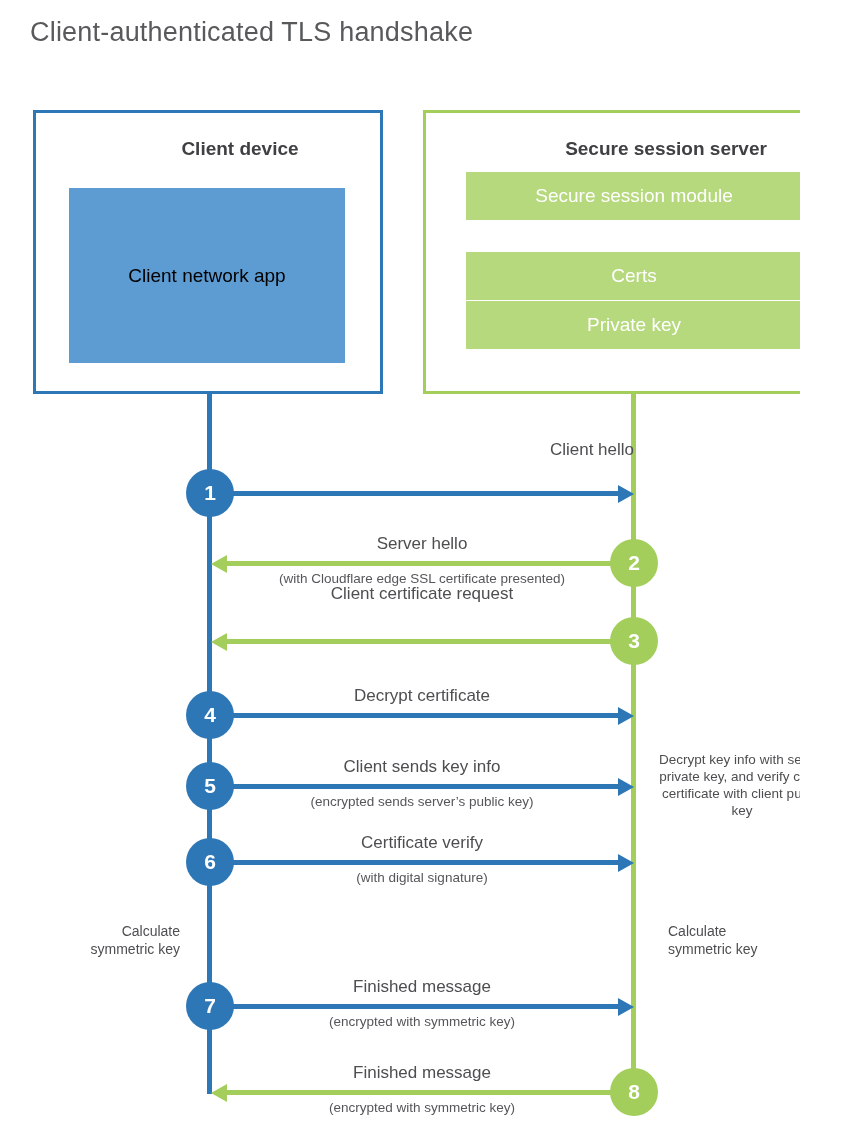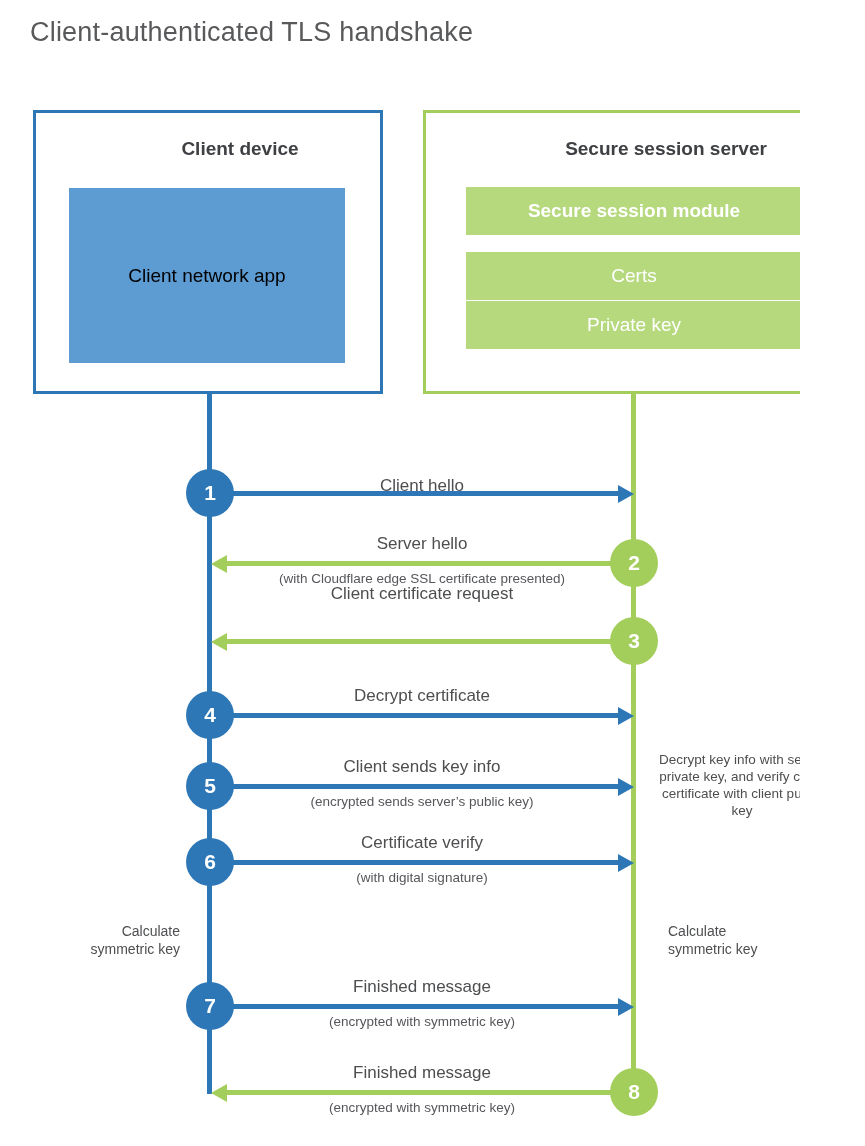--- a/index.html
+++ b/index.html
@@ -24,21 +24,21 @@
     position: absolute; left: 33px; top: 75px; width: 276px; height: 175px;
     background: #5d9cd3; color: #000000; font-size: 19px;
     display: flex; align-items: center; justify-content: center; text-align: center;
   }
   .client-app span { display: inline-block; max-width: 160px; line-height: 1.35; }
   .bar {
     position: absolute; left: 40px; width: 336px; height: 48px;
     background: #b6d97e; color: #fff; font-size: 19px;
     display: flex; align-items: center; justify-content: center;
   }
-  .bar-1 { top: 74px; font-weight: bold; } .bar-2 { top: 139px; } .bar-3 { top: 188px; }
+  .bar-1 { top: 59px; } .bar-2 { top: 139px; } .bar-3 { top: 188px; }
   
   .vline { position: absolute; top: 394px; width: 5px; height: 700px; }
   .blue-line { left: 207px; background: #2d77b6; }
   .green-line { left: 631px; background: #a3ce5b; }
   
   .circle {
     position: absolute; width: 48px; height: 48px; border-radius: 50%;
     display: flex; align-items: center; justify-content: center;
     color: #fff; font-size: 21px; font-weight: 700; z-index: 3;
   }
@@ -65,21 +65,21 @@
   .a5 { top: 784px; } .a6 { top: 860px; } .a7 { top: 1004px; } .a8 { top: 1090px; }
   
   .msg {
     position: absolute; left: 210px; width: 424px; text-align: center;
     font-size: 17px; color: #4d4e50;
   }
   .msg-sub {
     position: absolute; left: 210px; width: 424px; text-align: center;
     font-size: 13.5px; color: #55565a;
   }
-  .l1 { top: 476px; } .l2 { top: 534px; } .l3 { top: 584px; } .l4 { top: 686px; }
+  .l1 { top: 440px; text-align: right; } .l2 { top: 534px; } .l3 { top: 584px; } .l4 { top: 686px; }
   .l5 { top: 757px; } .l6 { top: 833px; } .l7 { top: 977px; } .l8 { top: 1063px; }
   .sub2 { top: 571px; } .sub5 { top: 794px; } .sub6 { top: 870px; }
   .sub7 { top: 1014px; } .sub8 { top: 1100px; }
   
   .note { position: absolute; font-size: 13.5px; line-height: 17px; color: #4d4e50; }
   .note-decrypt { left: 658px; top: 751px; width: 168px; text-align: center; }
   .calc-left  { left: 70px; top: 922px; width: 110px; text-align: right; font-size: 14px; line-height: 18px; }
   .calc-right { left: 668px; top: 922px; width: 110px; text-align: left; font-size: 14px; line-height: 18px; }
 </style>
 </head>

